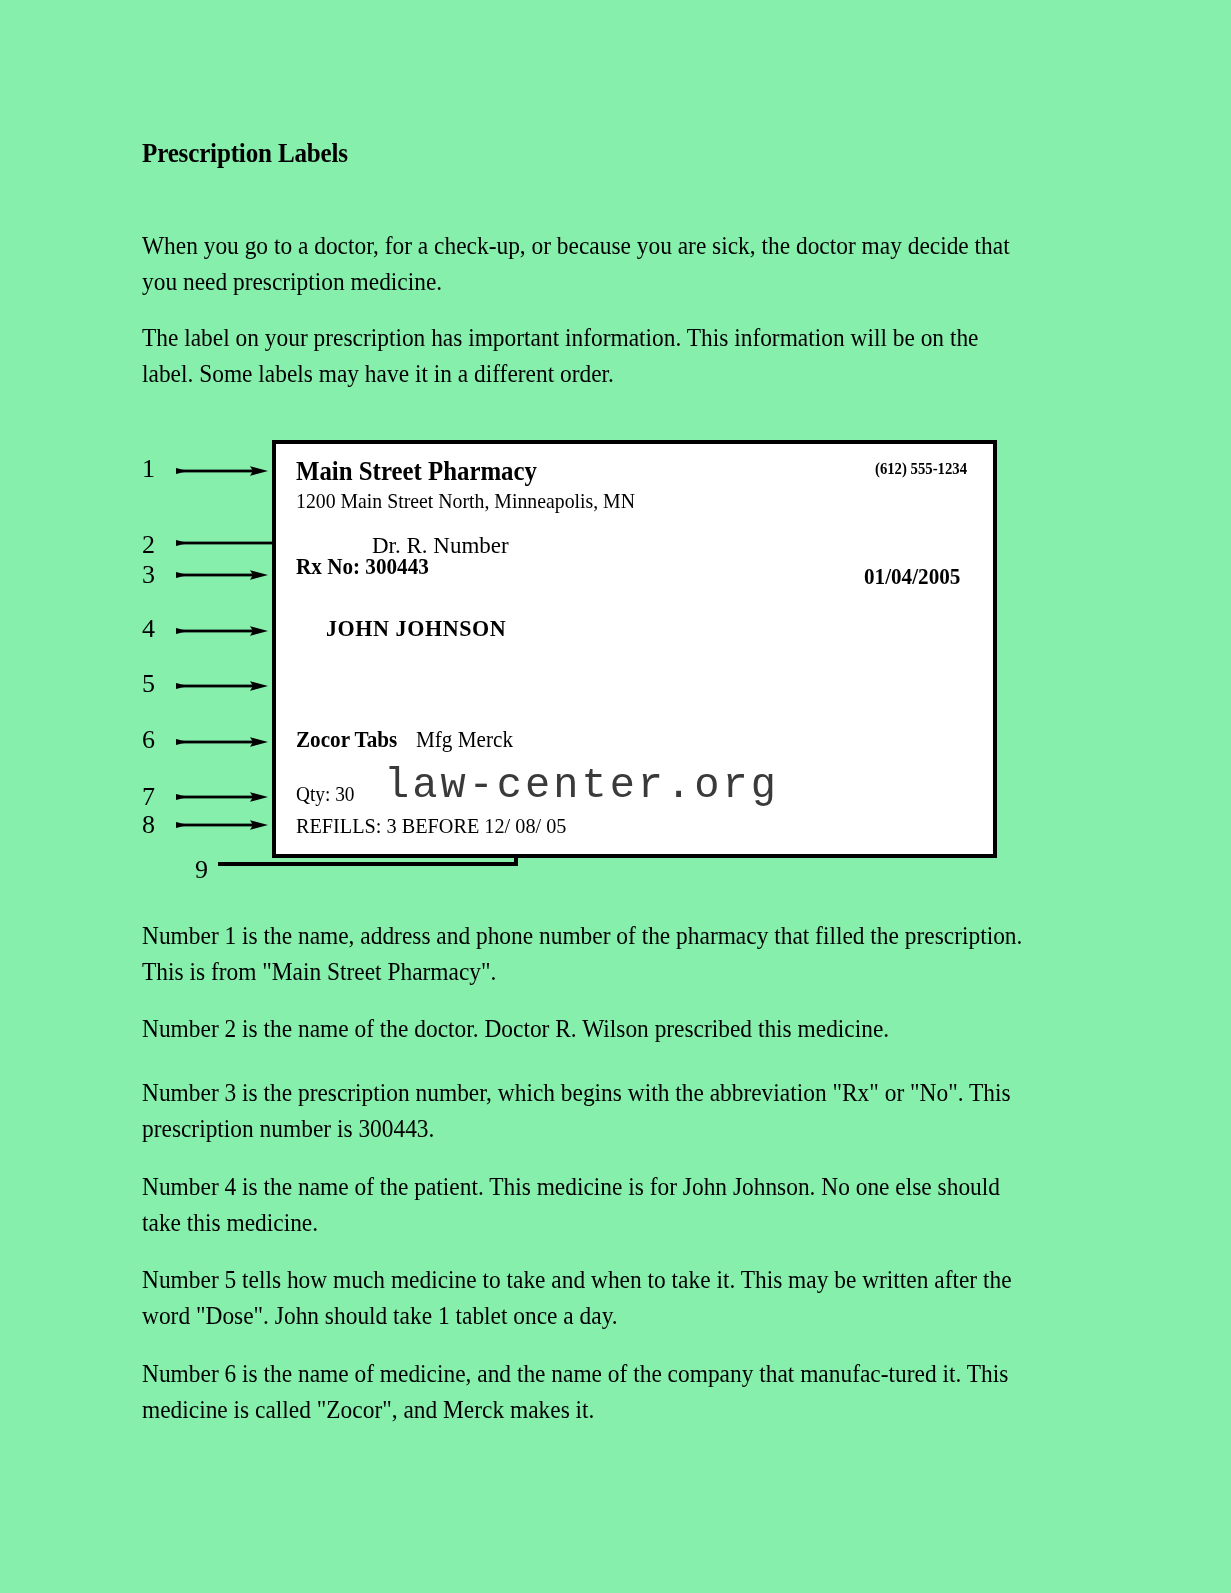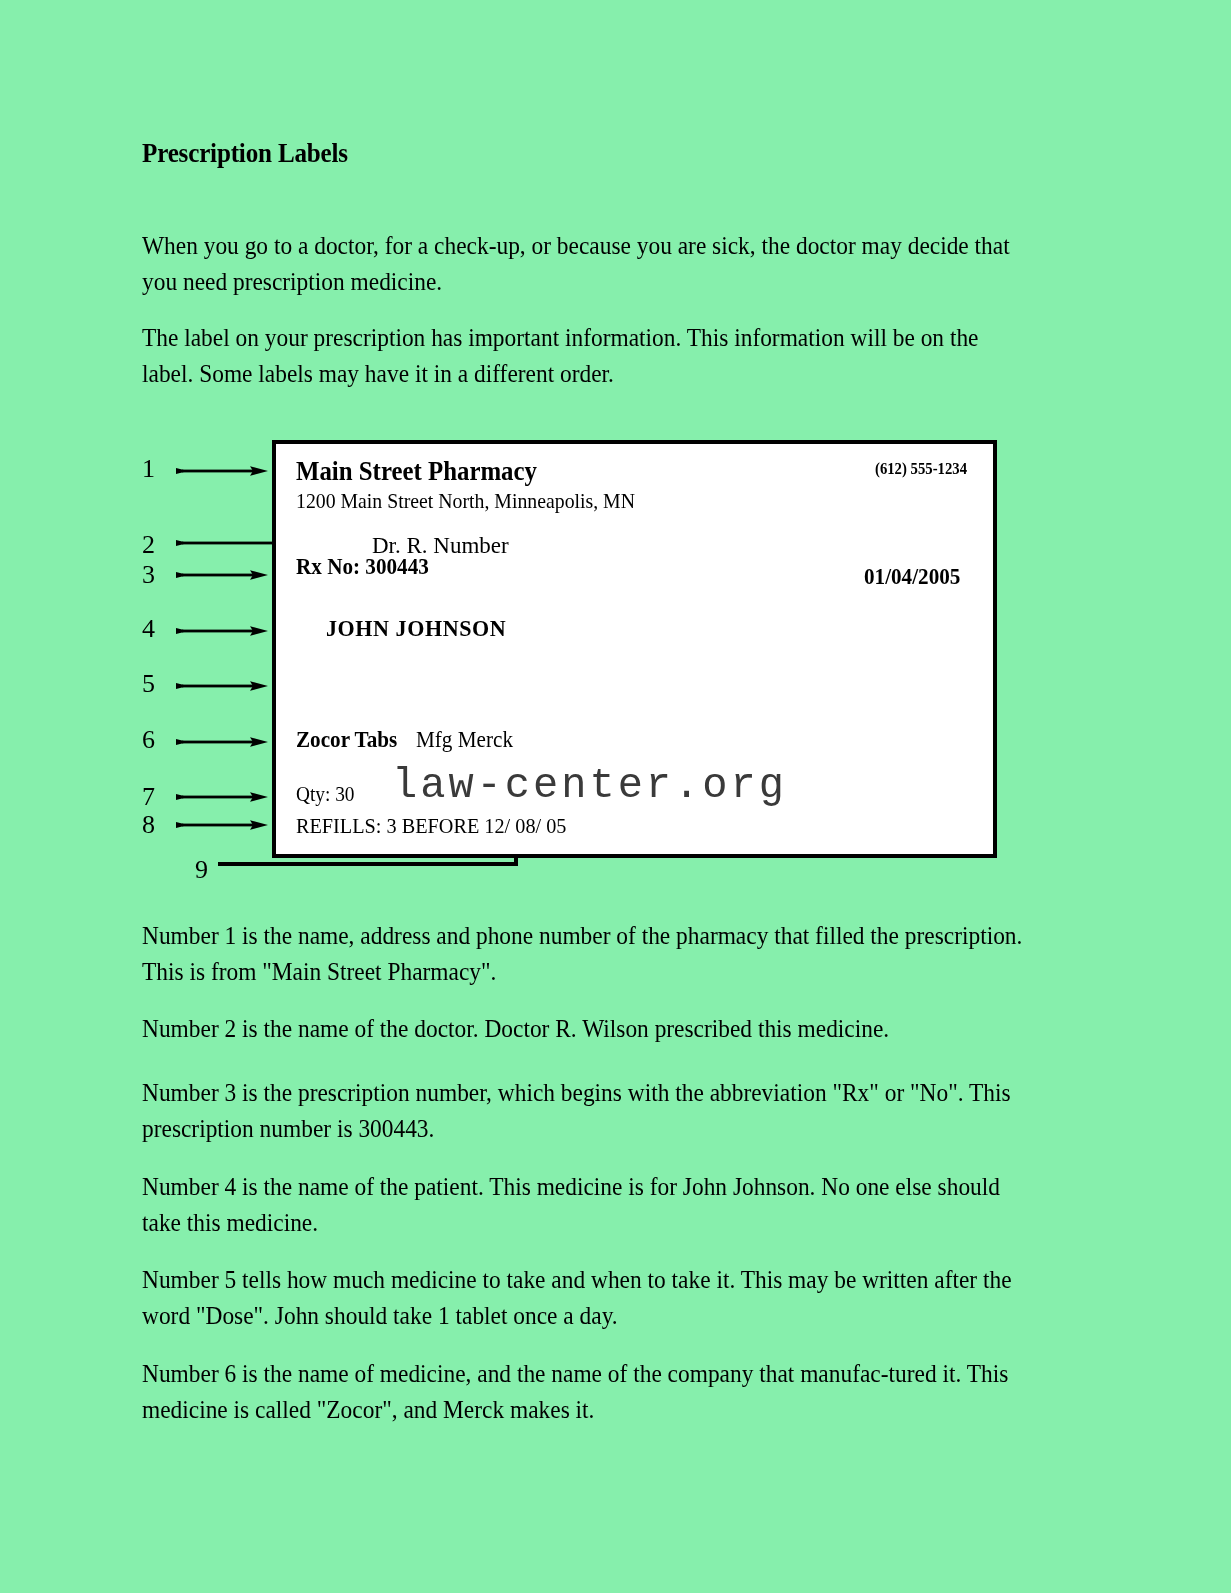--- a/index.html
+++ b/index.html
@@ -124,21 +124,21 @@
     top: 338px;
     font-size: 21px;
   }
   .refills {
     left: 20px;
     top: 369px;
     font-size: 22px;
   }
   .watermark {
     position: absolute;
-    left: 116px;
+    left: 108px;
     top: 318px;
     font-family: "Liberation Mono", "DejaVu Sans Mono", monospace;
     font-size: 42px;
     letter-spacing: 3px;
     color: #3a3a3a;
     white-space: nowrap;
     font-weight: 400;
   }
 
   

